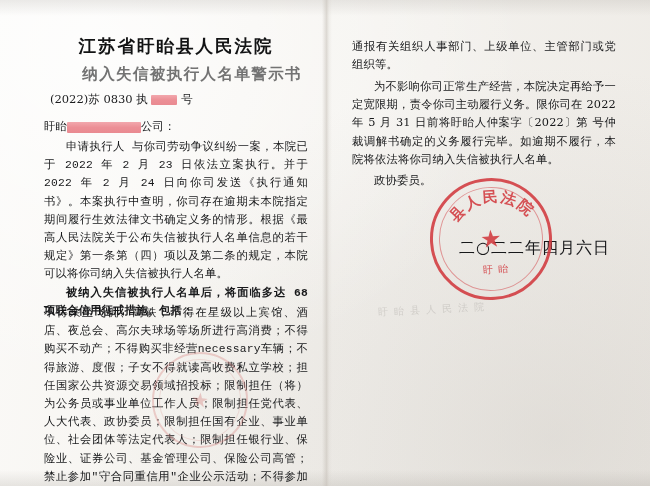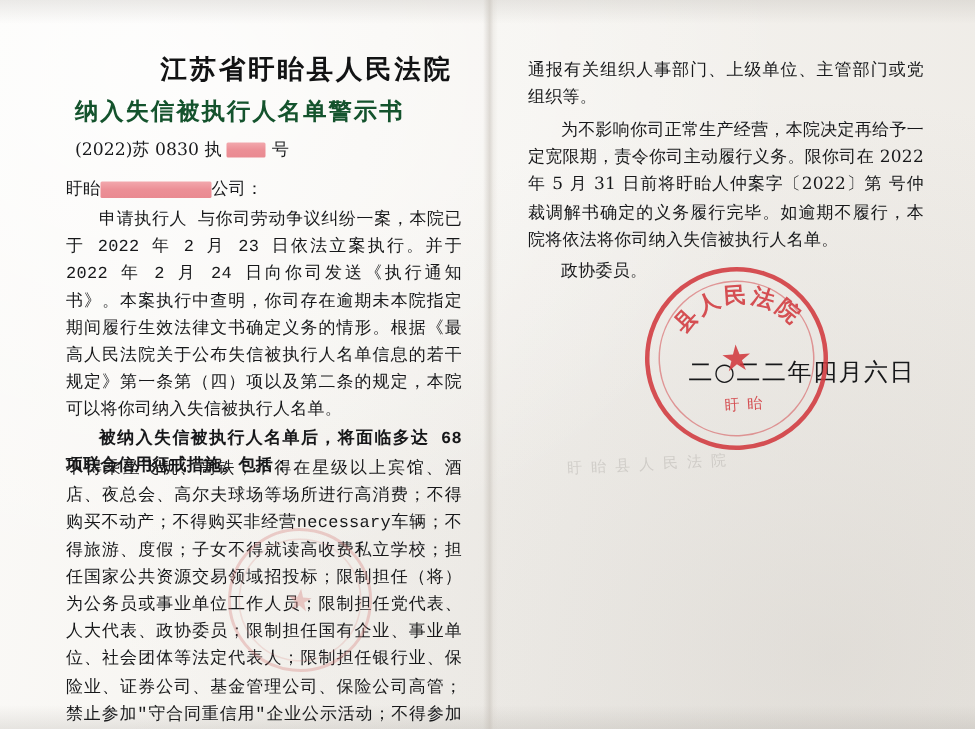--- a/index.html
+++ b/index.html
@@ -44,38 +44,38 @@
     top: 0;
     color: #17181a;
   }
   .col-left { left: 38px; width: 270px; }
   .col-right { left: 352px; width: 268px; }
 
   .title-main {
     position: absolute;
     left: 12px; top: 34px;
     width: 252px;
-    text-align: right;
+    text-align: center;
     font-family: Liberation Sans, sans-serif;
     font-size: 17.5px;
     font-weight: 700;
     letter-spacing: 2.0px;
     color: #121314;
     white-space: nowrap;
   }
   .title-sub {
     position: absolute;
     left: 12px; top: 64px;
     width: 252px;
-    text-align: left;
+    text-align: right;
     font-family: "DejaVu Serif", "Liberation Serif", serif;
     font-size: 15.5px;
     font-weight: 700;
     letter-spacing: 1.4px;
-    color: #14532d;
+    color: #737373;
     white-space: nowrap;
   }
   .case-line {
     position: absolute;
     left: 12px; top: 92px;
     width: 252px;
     text-align: left;
     font-family: "DejaVu Serif", "Liberation Serif", serif;
     font-size: 11.5px;
     color: #1a1b1d;

